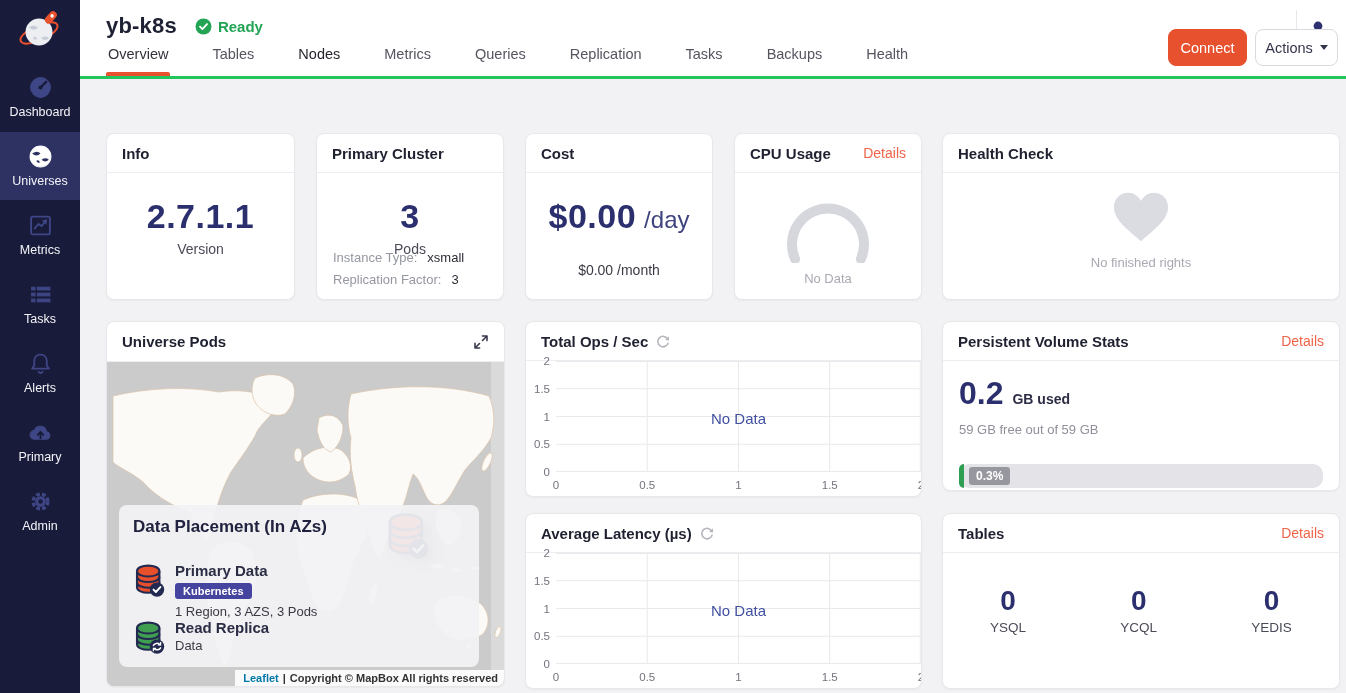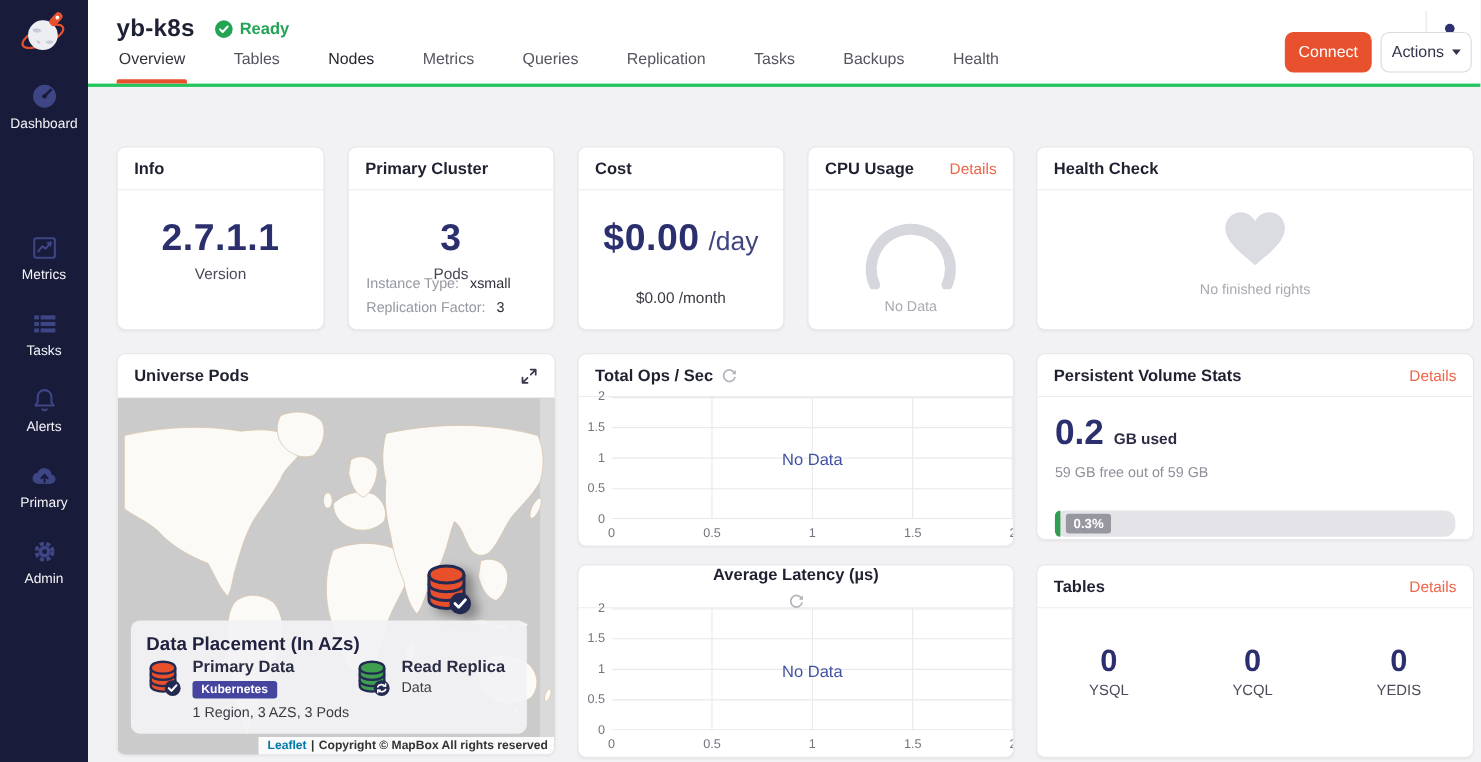--- a/index.html
+++ b/index.html
@@ -78,21 +78,21 @@
   .table-stat { text-align:center; }
   .table-stat .val { font-size:28px; font-weight:bold; color:#2b2f6e; }
   .table-stat .lbl { font-size:13.5px; color:#4a4b58; margin-top:3px; }
 
   
   .map-wrap { position:absolute; left:0; right:0; top:0; bottom:0; background:#cbcbcb; cursor:grab; }
   .map-svg { position:absolute; left:0; top:0; }
   .map-marker { position:absolute; left:277px; top:148px; width:46px; height:50px; filter:drop-shadow(7px 5px 5px rgba(40,40,40,.45)); }
   .map-legend { position:absolute; left:12px; bottom:20px; width:360px; background:rgba(242,242,244,.93); border-radius:8px; padding:12px 14px 12px 14px; }
   .legend-title { font-size:17px; font-weight:bold; color:#20223f; }
-  .legend-cols { display:flex; margin-top:2px; }
+  .legend-cols { display:flex; margin-top:25px;flex-direction:column; }
   .legend-col { display:flex; gap:10px; }
   .legend-col.first { width:190px; }
   .legend-name { font-size:15px; font-weight:bold; color:#2b2d45; }
   .k8s-badge { display:inline-block; background:#4545a0; color:#fff; font-size:11px; font-weight:bold; padding:2px 8px; border-radius:3px; margin-top:4px; }
   .legend-sub { font-size:13px; color:#3a3a45; margin-top:5px; }
   .attribution { position:absolute; right:0; bottom:0; background:rgba(255,255,255,.9); font-size:11px; font-weight:bold; color:#333; padding:2px 6px 3px 8px; display:flex; gap:4px; }
   .attribution .leaflet { color:#0078a8; cursor:pointer; }
   .expand-icon { cursor:pointer; display:inline-flex; }
 </style>
 </head>
@@ -117,20 +117,27 @@
 
     <div class="nav-item" style="top:63px">
       <svg class="nav-icon" viewBox="0 0 24 24">
         <circle cx="12" cy="12" r="9.5" class="ic"></circle>
         <path d="M12,12 L17.5,6.5" stroke="#181b3a" stroke-width="2.2" stroke-linecap="round" fill="none"></path>
         <circle cx="12" cy="12" r="2" fill="#181b3a"></circle>
       </svg>
       <span class="nav-label">Dashboard</span>
     </div>
 
+    <div class="nav-item active" style="top:132px">
+      <svg class="nav-icon" viewBox="0 0 24 24">
+        <circle cx="12" cy="12" r="10" class="ic"></circle>
+        <path d="M4,9 q5,-3 8,0 q-4,4 -8,0z M13,15 q4,-2.5 7,0 q-3.5,3.5 -7,0z M8,16 q2.5,-1 3.5,1.5 q-2.5,1.5 -3.5,-1.5z" fill="#2d3263"></path>
+      </svg>
+      <span class="nav-label">Universes</span>
+    </div>
 
     <div class="nav-item" style="top:201px">
       <svg class="nav-icon" viewBox="0 0 24 24">
         <rect x="3" y="3.5" width="18" height="17" rx="1.5" class="ic-stroke" stroke-width="1.8"></rect>
         <path d="M6,15.5 L10,10.5 L13,12.5 L17.5,7" class="ic-stroke" stroke-width="1.8" fill="none"></path>
         <path d="M17.8,6.7 l-3.4,0.6 l2.9,2.9 z" class="ic"></path>
       </svg>
       <span class="nav-label">Metrics</span>
     </div>
 
@@ -431,21 +438,21 @@
         <span class="xtick" style="left:25%">0.5</span>
         <span class="xtick" style="left:50%">1</span>
         <span class="xtick" style="left:75%">1.5</span>
         <span class="xtick" style="left:100%">2</span>
         <span class="chart-empty">No Data</span>
       </div>
     </div>
   </div>
 
   <div class="card" style="left:525px; top:513px; width:397px; height:176px;">
-    <div class="card-head" style="justify-content:flex-start; gap:8px;flex-direction:column;">
+    <div class="card-head" style="justify-content:flex-start; gap:8px;">
       <span class="card-title">Average Latency (µs)</span>
       <span class="refresh-icon">
         <svg width="14" height="14" viewBox="0 0 16 16">
           <path d="M13.6,6.2 A6,6 0 1 0 14,9.8" fill="none" stroke="#b4b4bc" stroke-width="1.8"></path>
           <polygon points="14.8,2.6 14.8,7.4 10.6,6.9" fill="#b4b4bc"></polygon>
         </svg>
       </span>
     </div>
     <div class="card-body">
       <div class="plot">

